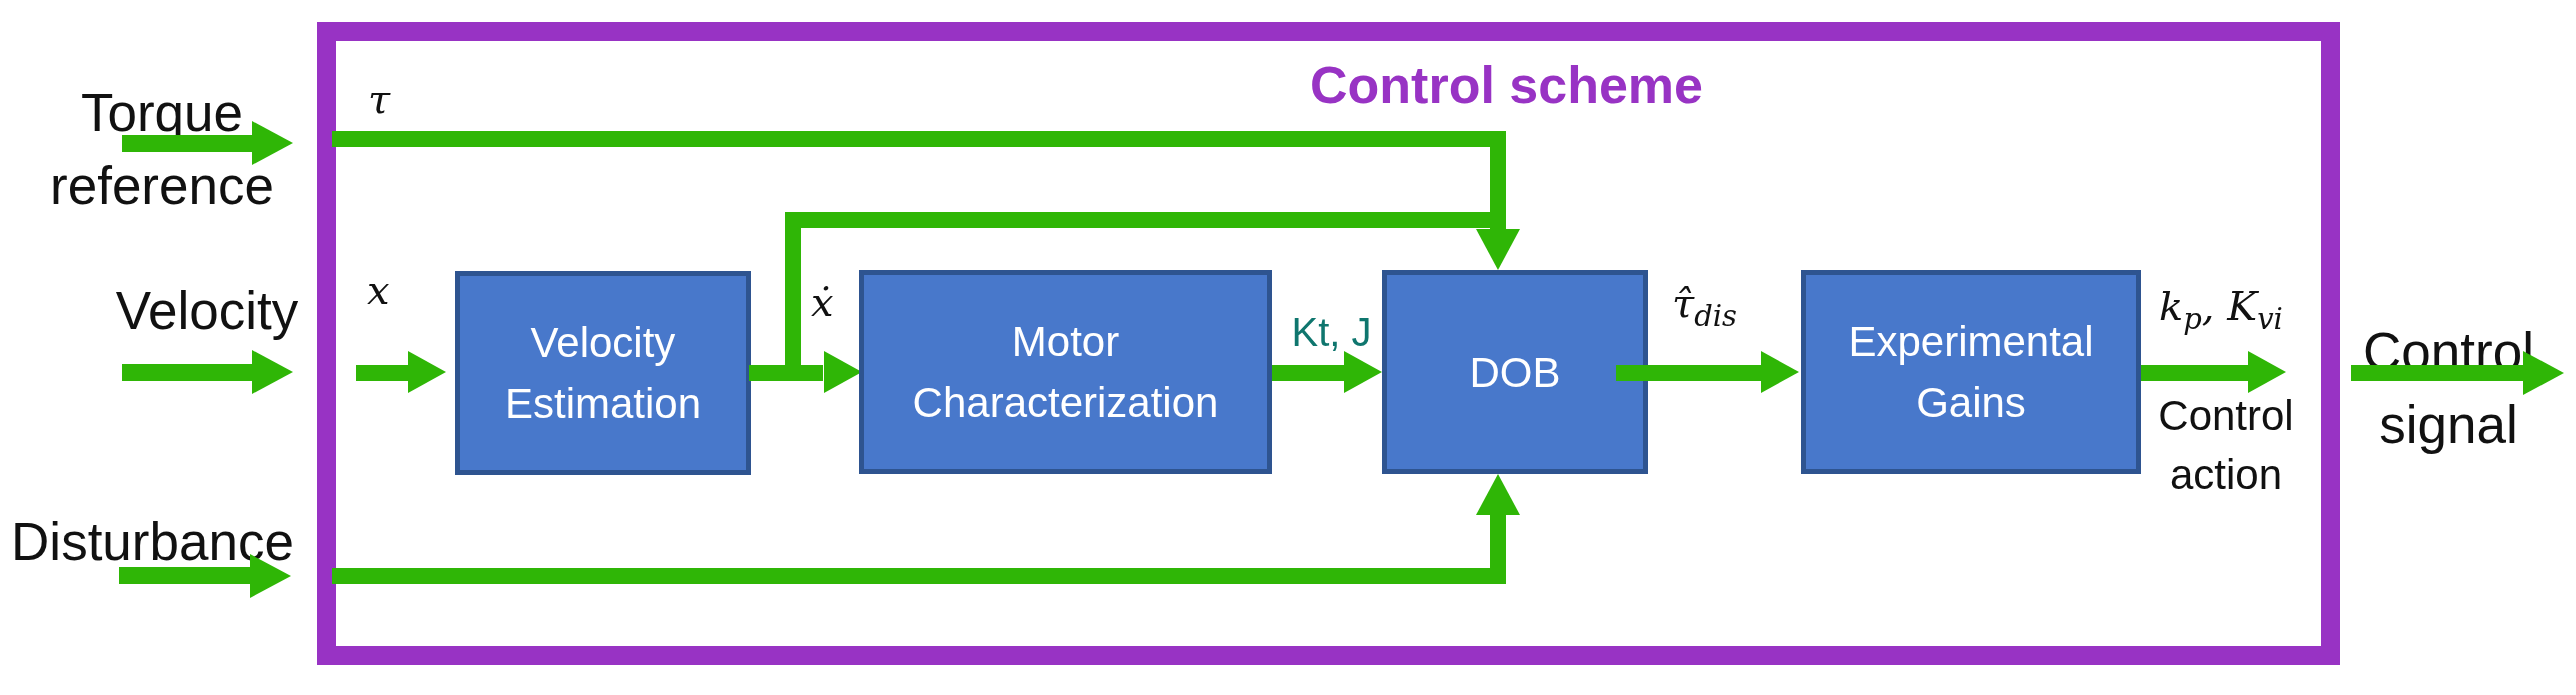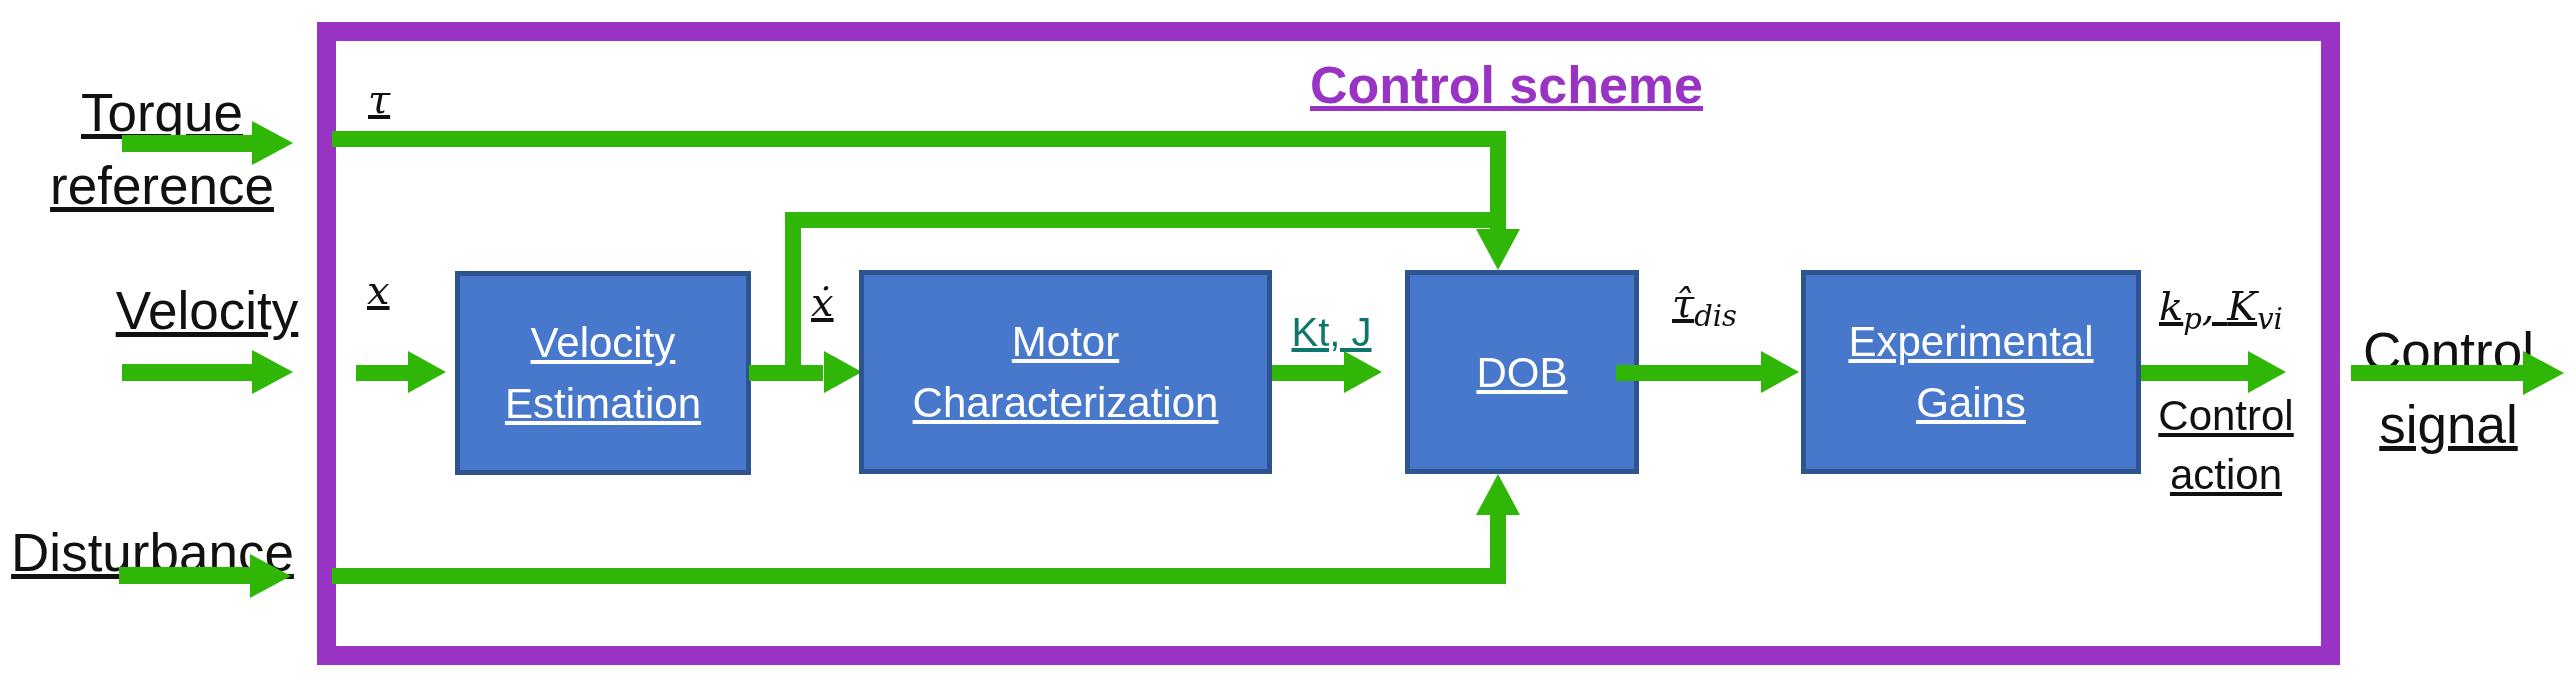--- a/index.html
+++ b/index.html
@@ -3,21 +3,21 @@
 <meta charset="utf-8">
 <style>
   html,body{margin:0;padding:0;background:#ffffff;}
   #stage{
     position:relative;
     width:2576px;height:696px;
     background:#ffffff;
     font-family:"Liberation Sans", sans-serif;
     overflow:hidden;
   }
-  .abs{position:absolute;text-decoration:underline;}
+  .abs{position:absolute;}
   .preline{white-space:pre-line;}
 
   
   .frame{
     left:317px;top:22px;width:2023px;height:643px;
     border:19px solid #9833C4;
     box-sizing:border-box;
     background:transparent;
   }
   .title{
@@ -32,21 +32,21 @@
     background:#4878CB;
     border:5.7px solid #2E5490;
     box-sizing:border-box;
     color:#ffffff;
     display:flex;align-items:center;justify-content:center;
     text-align:center;
     font-size:42px;line-height:61px;
   }
   .blk-velocity{left:455px;top:271px;width:296px;height:204px;}
   .blk-motor  {left:859px;top:270px;width:413px;height:204px;text-align:center;}
-  .blk-dob    {left:1382px;top:270px;width:234px;height:204px;margin-left:23px;}
+  .blk-dob    {left:1382px;top:270px;width:266px;height:204px;}
   .blk-gains  {left:1801px;top:270px;width:340px;height:204px;}
 
   
   .gline{background:#2FB606;}
   .ah-r{width:0;height:0;border-top:22px solid transparent;border-bottom:22px solid transparent;border-left:41px solid #2FB606;}
   .ah-r-s{width:0;height:0;border-top:21px solid transparent;border-bottom:21px solid transparent;border-left:38px solid #2FB606;}
   .ah-d{width:0;height:0;border-left:22px solid transparent;border-right:22px solid transparent;border-top:41px solid #2FB606;}
   .ah-u{width:0;height:0;border-left:22px solid transparent;border-right:22px solid transparent;border-bottom:41px solid #2FB606;}
 
   
@@ -73,21 +73,21 @@
 
   <div class="abs io-label preline" style="left:19px;top:76px;width:286px;">Torque
 reference</div>
   <div class="abs gline" style="left:122px;top:135px;width:130px;height:17px;"></div>
   <div class="abs ah-r" style="left:252px;top:121px;"></div>
 
   <div class="abs io-label" style="left:83px;top:274px;width:248px;">Velocity</div>
   <div class="abs gline" style="left:122px;top:364px;width:130px;height:17px;"></div>
   <div class="abs ah-r" style="left:252px;top:350px;"></div>
 
-  <div class="abs io-label" style="left:9.5px;top:516px;width:286px;">Disturbance</div>
+  <div class="abs io-label" style="left:9.5px;top:505px;width:286px;">Disturbance</div>
   <div class="abs gline" style="left:119px;top:567px;width:131px;height:17px;"></div>
   <div class="abs ah-r" style="left:250px;top:554px;"></div>
 
   <div class="abs gline" style="left:332px;top:131px;width:1174px;height:16px;"></div>
   <div class="abs gline" style="left:1490px;top:131px;width:16px;height:103px;"></div>
   <div class="abs ah-d" style="left:1476px;top:229px;"></div>
   <div class="abs math" style="left:368px;top:76px;">τ</div>
 
   <div class="abs math" style="left:367px;top:267px;">x</div>
   <div class="abs gline" style="left:356px;top:365px;width:52px;height:16px;"></div>

